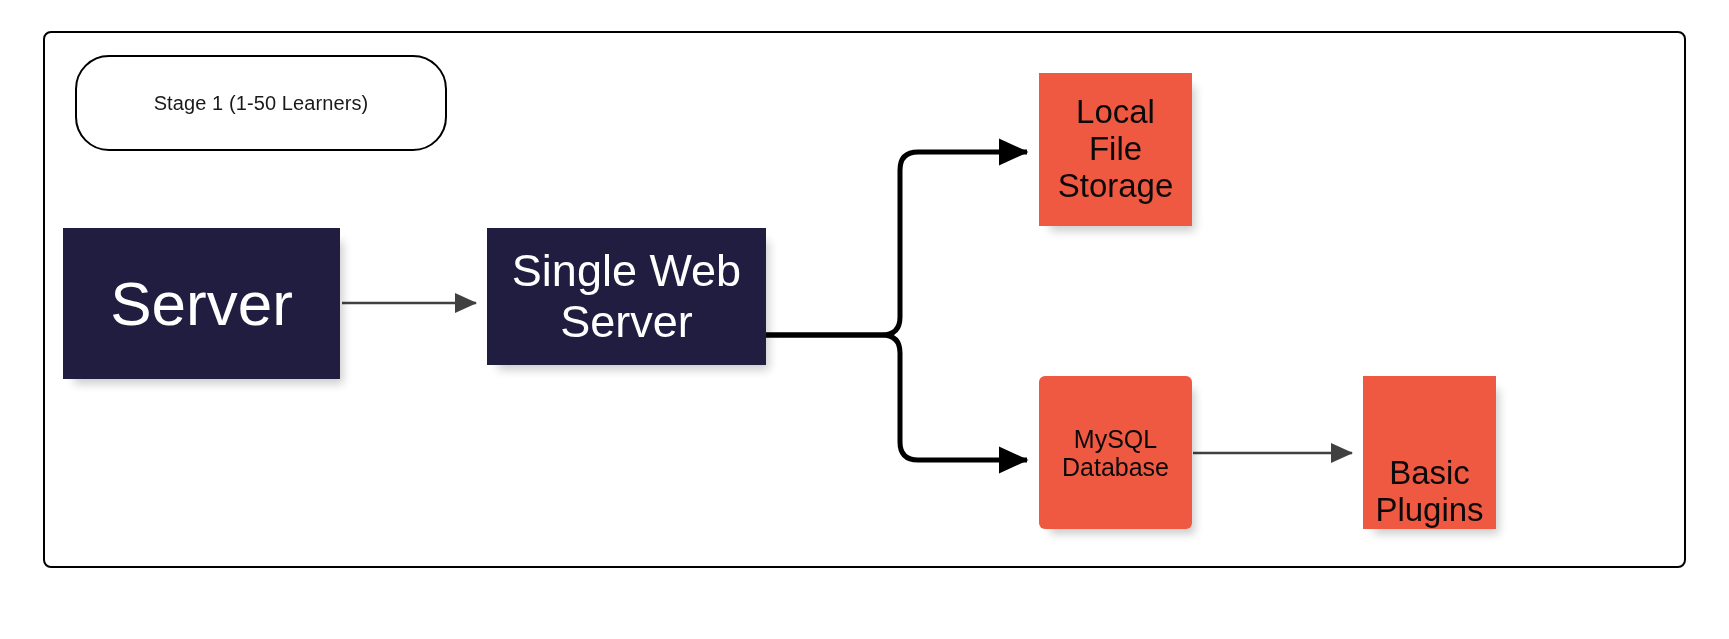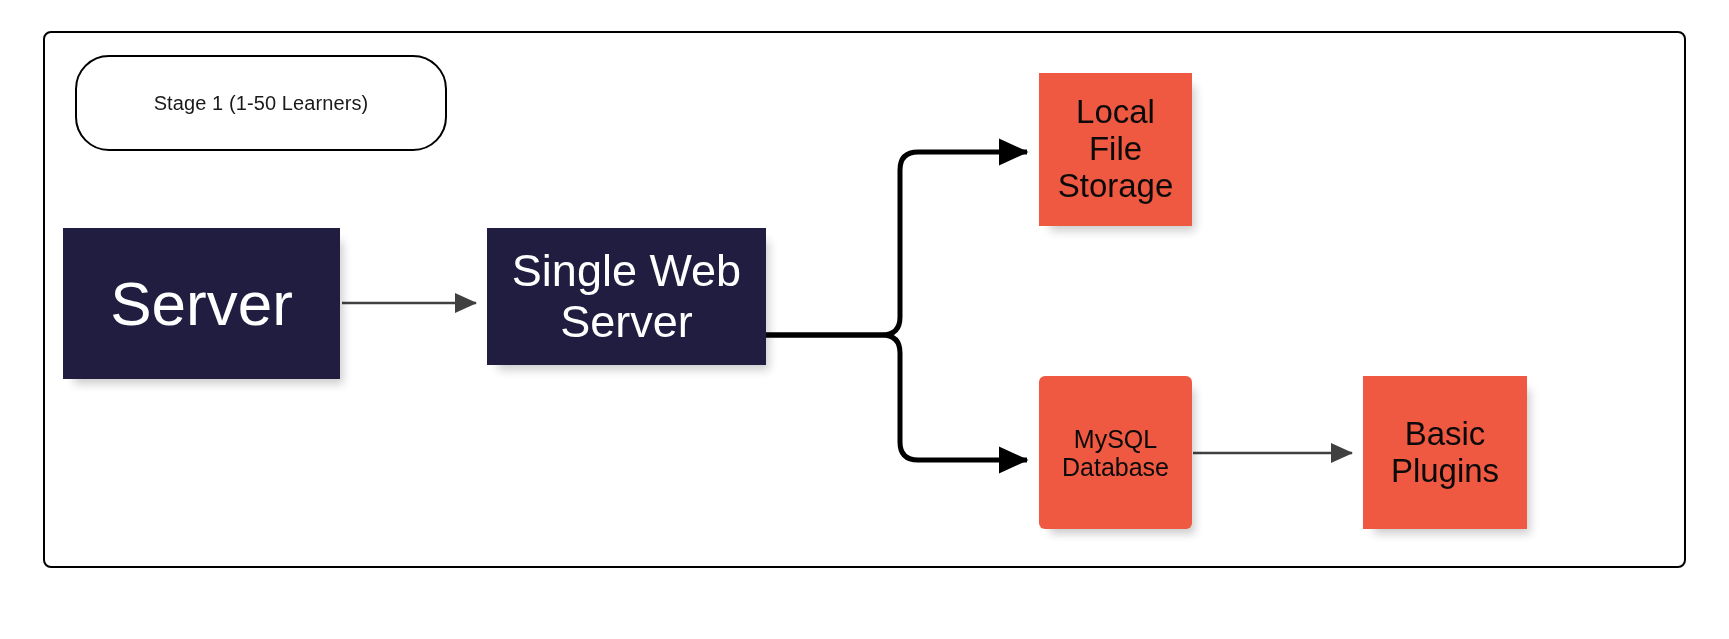--- a/index.html
+++ b/index.html
@@ -91,22 +91,23 @@
     font-size: 33px;
   }
   #node-mysql {
     left: 1039px; top: 376px;
     width: 153px; height: 153px;
     font-size: 25px;
     border-radius: 6px;
   }
   #node-plugins {
     left: 1363px; top: 376px;
-    width: 164px; height: 153px;
+    width: 133px; height: 153px;
     font-size: 33px;
+    align-items: flex-end;
   }
 
   .node-label { display: block; width: 100%; }
 
   
   #connectors {
     position: absolute;
     left: 0; top: 0;
     width: 1729px;
     height: 639px;

